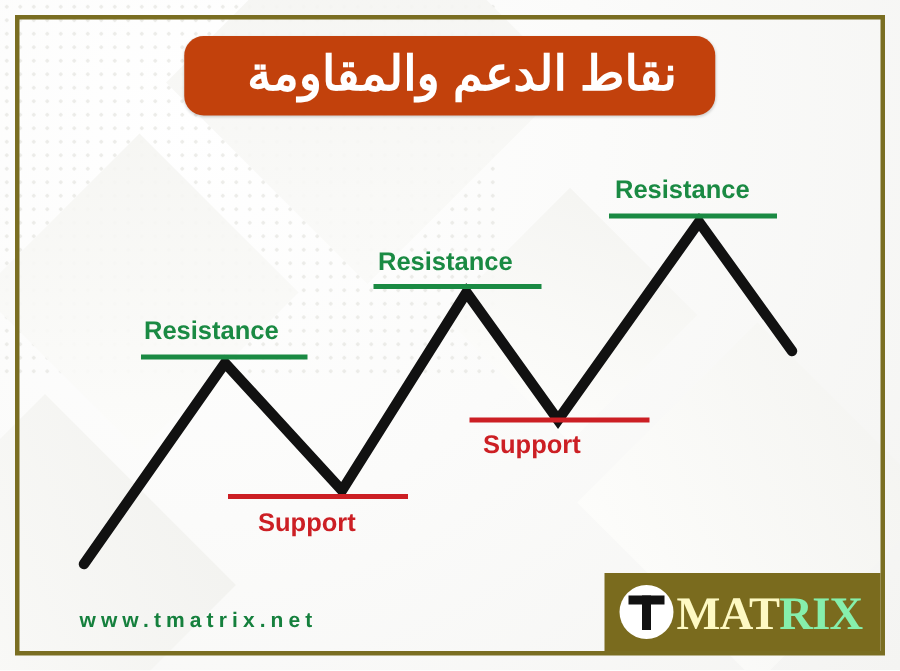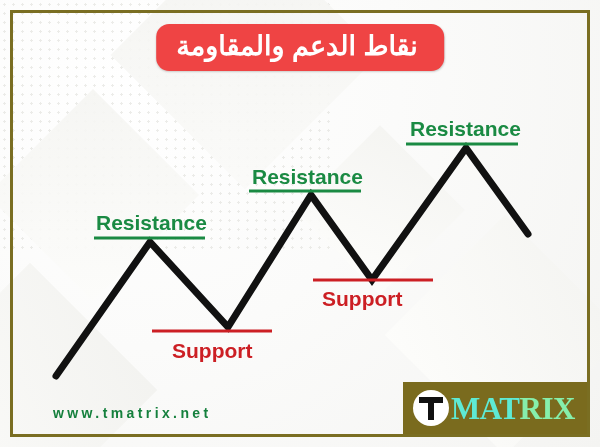--- a/index.html
+++ b/index.html
@@ -82,25 +82,25 @@
     box-sizing: border-box;
     pointer-events: none;
   }
 
   
   .title-badge {
     position: absolute;
     left: 50%;
     top: 24px;
     transform: translateX(-50%);
-    background: #ef4444;
+    background: #c2410c;
     color: #ffffff;
     border-radius: 13px;
-    padding: 8px 26px 10px 20px;
-    font-size: 27px;
+    padding: 8px 26px 10px 42px;
+    font-size: 32px;
     line-height: 1.08;
     font-weight: 700;
     direction: rtl;
     white-space: nowrap;
     box-shadow: 0 1px 2px rgba(0,0,0,.18);
     letter-spacing: .5px;
   }
 
   
   .chart-svg {
@@ -108,21 +108,21 @@
     left: 0;
     top: 0;
     width: 600px;
     height: 447px;
   }
 
   
   .ann {
     position: absolute;
     font-weight: 700;
-    font-size: 21px;
+    font-size: 17px;
     white-space: nowrap;
     line-height: 1;
   }
   .ann.resistance { color: #1a8a43; }
   .ann.support    { color: #cc1f24; }
 
   
   .site-url {
     position: absolute;
     left: 53px;
@@ -177,21 +177,21 @@
     height: 23px;
     background: #111111;
   }
   .logo-text {
     font-family: "Liberation Serif", serif;
     font-size: 31px;
     font-weight: 700;
     line-height: 1;
     letter-spacing: -0.5px;
   }
-  .logo-text .light { color: #5eead4; }
+  .logo-text .light { color: #fef9c3; }
   .logo-text .dark  { color: #86efac; }
 </style>
 </head>
 <body>
 
 <div id="canvas">
 
   <div class="bg-base"></div>
   <div class="bg-dots"></div>
   <div class="bg-shape shape-a"></div>

